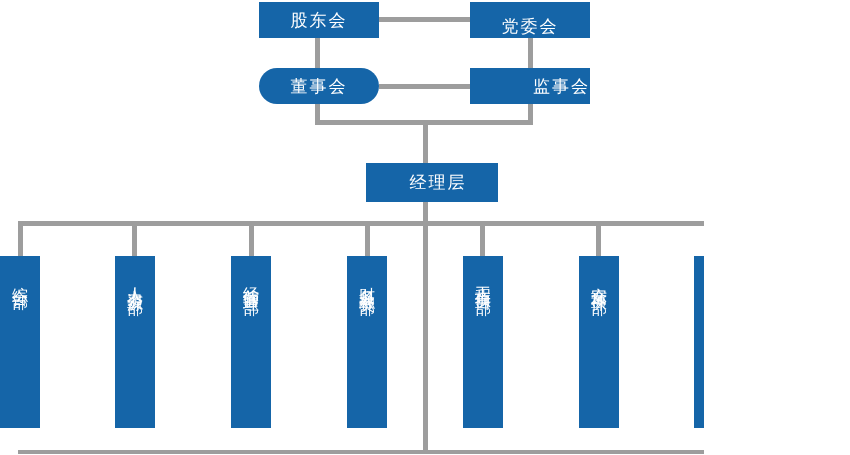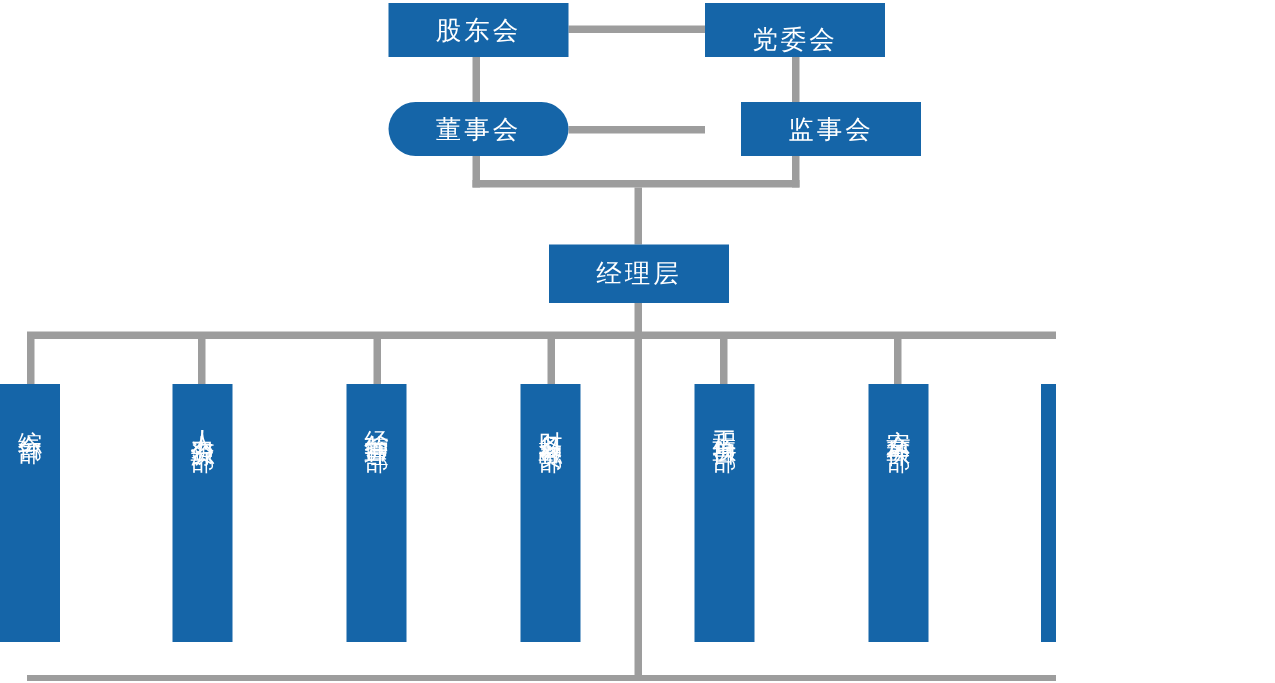--- a/index.html
+++ b/index.html
@@ -72,25 +72,25 @@
   <div class="node" style="left:259px; top:2px;">
     <span>股东会</span>
   </div>
   <div class="node" style="left:470px; top:2px;align-items:flex-end;">
     <span>党委会</span>
   </div>
 
   <div class="node" style="left:259px; top:68px;border-radius:18px;">
     <span>董事会</span>
   </div>
-  <div class="node" style="left:494px; top:68px;">
+  <div class="node" style="left:470px; top:68px;justify-content:flex-end;">
     <span>监事会</span>
   </div>
 
-  <div class="node" style="left:366px; top:163px; height:39px;">
+  <div class="node" style="left:366px; top:163px; height:39px;padding-left:12px;">
     <span>经理层</span>
   </div>
 
   <div class="dept" style="left:0px;">
     <span>综合部</span>
   </div>
   <div class="dept" style="left:115px;">
     <span>人力资源部</span>
   </div>
   <div class="dept" style="left:231px;">

